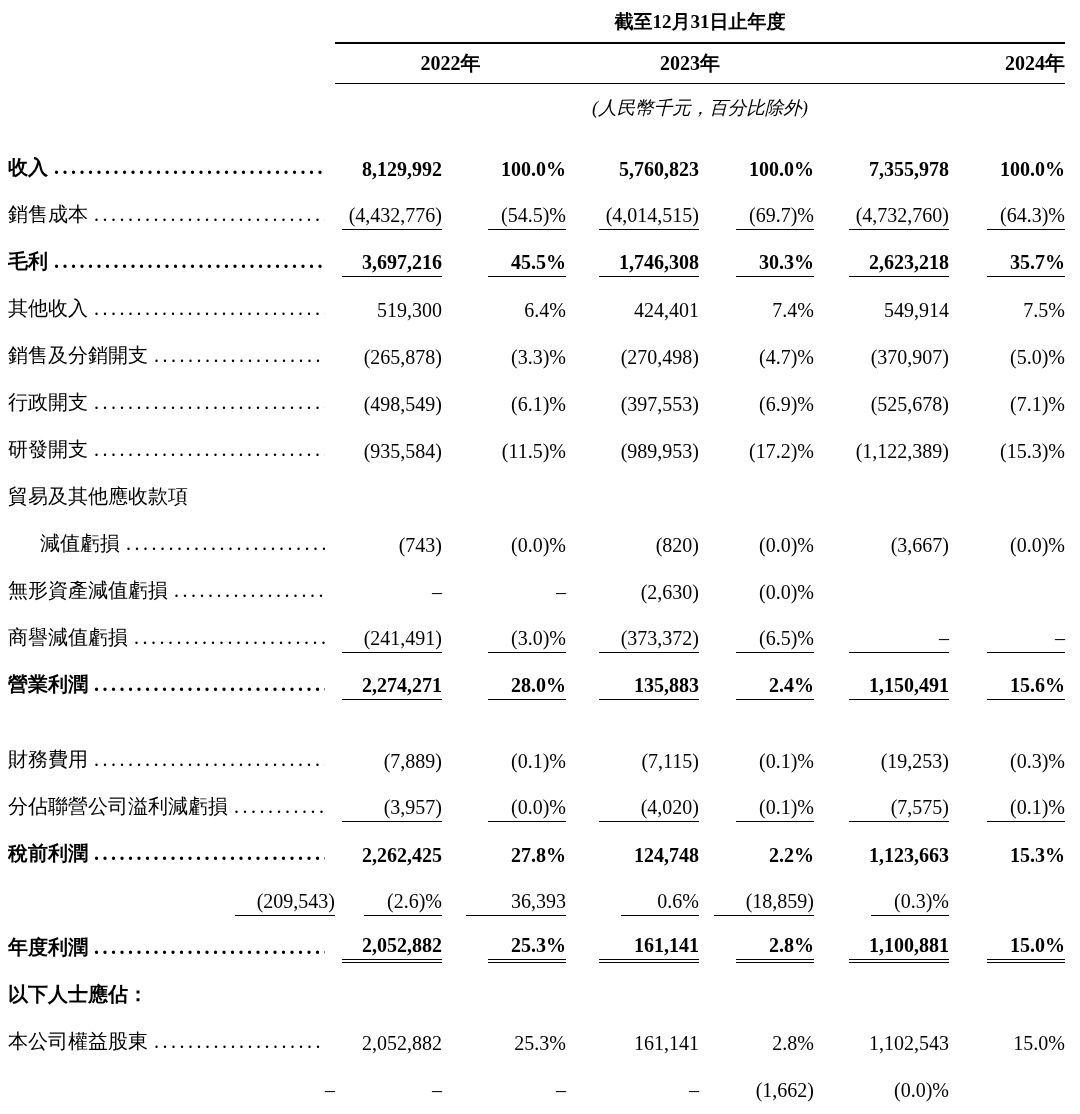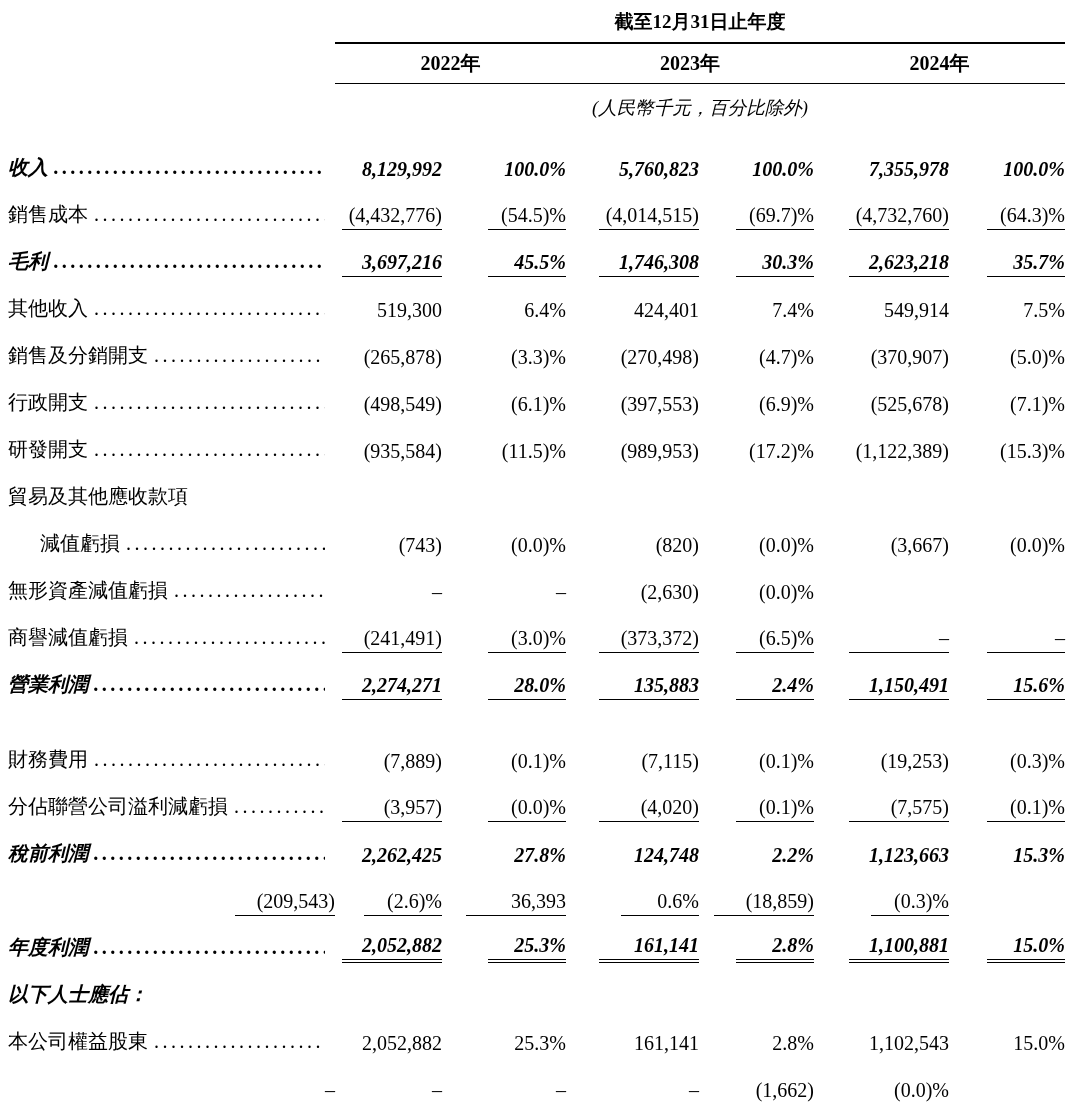--- a/index.html
+++ b/index.html
@@ -32,35 +32,35 @@
   }
   .hdr-years { height: 40px; }
   .yeargroup {
     text-align: center;
     font-weight: 700;
     border-bottom: 1.5px solid #000;
     padding-bottom: 6px;
   }
   .yg1 { grid-column: 2 / 4; }
   .yg2 { grid-column: 4 / 6; }
-  .yg3 { grid-column: 6 / 8; }
+  .yg3 { grid-column: 6 / 8; text-align: right; }
   .hdr-note { height: 40px; }
   .hdr-note .span-all {
     grid-column: 2 / -1;
     text-align: center;
     font-style: italic;
     font-size: 18.5px;
     padding-bottom: 4px;
   }
   .body-spacer { height: 22px; }
 
   
   .row { height: 47px; }
   .row.gap { margin-top: 28px; }
-  .row.bold { font-weight: 700; font-style: italic; }
+  .row.bold { font-weight: 700; }
 
   .labelcell {
     display: flex;
     align-items: baseline;
     overflow: hidden;
     padding-bottom: 12px;
     padding-right: 10px;
     white-space: nowrap;
   }
   .row.indent .labelcell { padding-left: 32px; }

